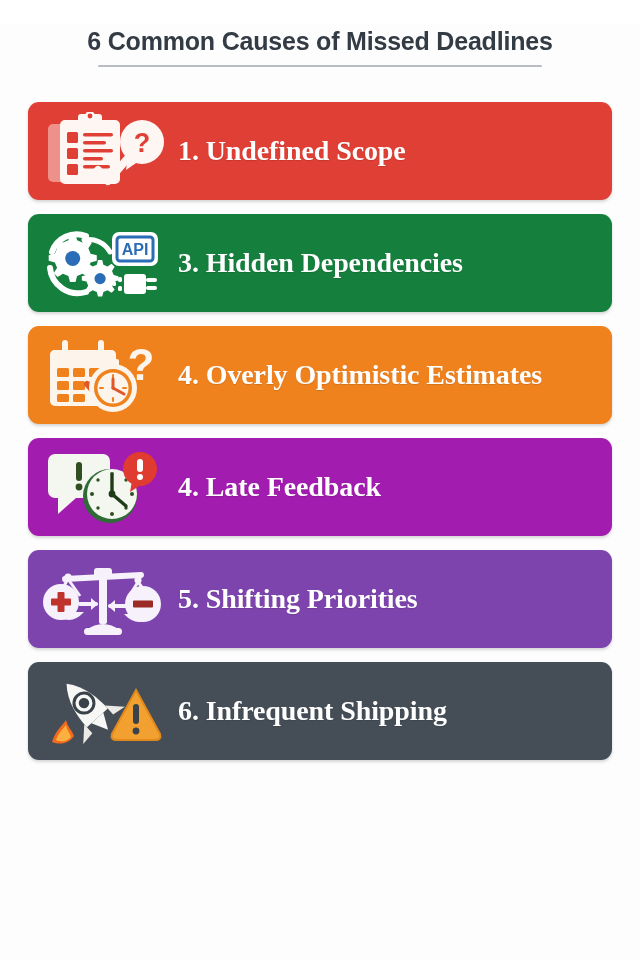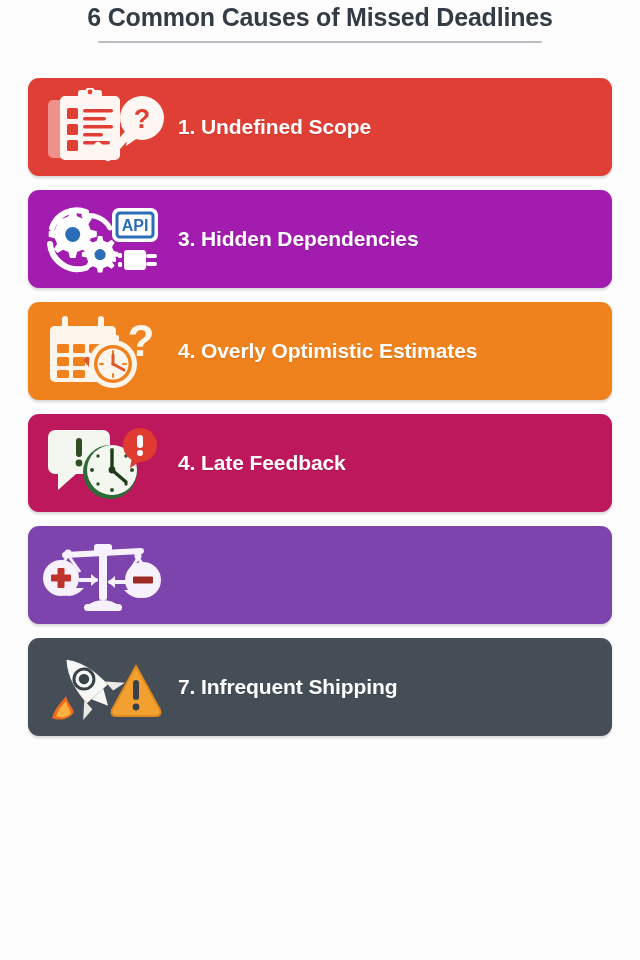--- a/index.html
+++ b/index.html
@@ -17,20 +17,21 @@
     position: relative;
     width: 640px;
     height: 960px;
     background: #fdfdfd;
   }
 
   
   .title-block {
     padding-top: 4px;
     text-align: center;
+    margin-top: 24px;
   }
   .poster-title {
     font-family: "Liberation Sans", sans-serif;
     font-size: 25px;
     font-weight: bold;
     color: #333b45;
     letter-spacing: -0.2px;
     line-height: 1.1;
     margin: 0;
   }
@@ -64,22 +65,22 @@
     min-width: 150px;
     height: 98px;
     display: flex;
     align-items: center;
     justify-content: center;
   }
   .row-icon svg {
     display: block;
   }
   .row-label {
-    font-family: Liberation Sans, sans-serif;
-    font-size: 21px;
+    font-family: Liberation Serif, serif;
+    font-size: 28px;
     font-weight: bold;
     color: #ffffff;
     letter-spacing: -0.1px;
     text-shadow: 0 1px 1px rgba(0,0,0,0.12);
     white-space: nowrap;
   }
 </style>
 </head>
 <body>
 
@@ -114,21 +115,21 @@
           <circle cx="50" cy="4" r="2.4" fill="#e03f35"></circle>
           <path d="M58 58 L68 69 L88 46" stroke="#fdf6f2" stroke-width="8" fill="none" stroke-linecap="round" stroke-linejoin="round"></path>
           <circle cx="102" cy="30" r="22" fill="#fdf6f2"></circle>
           <path d="M88 44 L86 58 L99 49 Z" fill="#fdf6f2"></path>
           <text x="102" y="40" font-family="Liberation Sans, sans-serif" font-size="27" font-weight="bold" fill="#e03f35" text-anchor="middle">?</text>
         </svg>
       </div>
       <div class="row-label">1. Undefined Scope</div>
     </div>
 
-    <div class="row" style="background:#a21caf">
+    <div class="row" style="background:#15803d">
       <div class="row-icon">
         <svg width="126" height="78" viewBox="0 0 126 78">
 
           <path d="M12 28 A26 26 0 0 1 46 12" stroke="#ffffff" stroke-width="6" fill="none" stroke-linecap="round"></path>
           <path d="M10 44 A28 28 0 0 0 46 68" stroke="#ffffff" stroke-width="6" fill="none" stroke-linecap="round"></path>
           <path d="M44 16 A24 24 0 0 1 70 28" stroke="#ffffff" stroke-width="5" fill="none" stroke-linecap="round"></path>
 
           <g fill="#ffffff">
             <path d="M30 10 l5.5 0 1.6 6.2 5.4 2.2 5.4-3.4 3.9 3.9 -3.4 5.4 2.2 5.4 6.2 1.6 0 5.5 -6.2 1.6 -2.2 5.4 3.4 5.4 -3.9 3.9 -5.4-3.4 -5.4 2.2 -1.6 6.2 -5.5 0 -1.6-6.2 -5.4-2.2 -5.4 3.4 -3.9-3.9 3.4-5.4 -2.2-5.4 -6.2-1.6 0-5.5 6.2-1.6 2.2-5.4 -3.4-5.4 3.9-3.9 5.4 3.4 5.4-2.2z"></path>
           </g>
@@ -187,21 +188,21 @@
           </g>
           <line x1="73" y1="52" x2="84" y2="58" stroke="#e0582a" stroke-width="3" stroke-linecap="round"></line>
           <line x1="73" y1="52" x2="73" y2="43" stroke="#e0582a" stroke-width="3" stroke-linecap="round"></line>
 
           <text x="101" y="44" font-family="Liberation Sans, sans-serif" font-size="44" font-weight="bold" fill="#fdf4ec" text-anchor="middle">?</text>
         </svg>
       </div>
       <div class="row-label">4. Overly Optimistic Estimates</div>
     </div>
 
-    <div class="row" style="background:#be185d">
+    <div class="row" style="background:#a21caf">
       <div class="row-icon">
         <svg width="126" height="78" viewBox="0 0 126 78">
 
           <rect x="8" y="6" width="62" height="44" rx="7" fill="#f4f7ef"></rect>
           <path d="M18 48 L18 66 L36 50 Z" fill="#f4f7ef"></path>
           <rect x="36" y="14" width="6" height="19" rx="3" fill="#2f4f23"></rect>
           <circle cx="39" cy="39" r="3.4" fill="#2f4f23"></circle>
 
           <circle cx="70" cy="48" r="27" fill="#2f6b36"></circle>
           <circle cx="72" cy="46" r="25" fill="#f4f7ef"></circle>
@@ -255,20 +256,21 @@
 
           <circle cx="103" cy="44" r="18" fill="#f6f1fa"></circle>
           <rect x="93" y="40.5" width="20" height="7" rx="1" fill="#9c2a25"></rect>
 
           <path d="M40 44 L56 44" stroke="#f6f1fa" stroke-width="4" stroke-linecap="round"></path>
           <path d="M51 38 L58 44 L51 50 Z" fill="#f6f1fa"></path>
           <path d="M86 46 L70 46" stroke="#f6f1fa" stroke-width="4" stroke-linecap="round"></path>
           <path d="M75 40 L68 46 L75 52 Z" fill="#f6f1fa"></path>
         </svg>
       </div>
+      <div class="row-label">5. Shifting Priorities</div>
     </div>
 
     <div class="row" style="background:#454e57">
       <div class="row-icon">
         <svg width="126" height="78" viewBox="0 0 126 78">
 
           <g transform="rotate(-42 52 40)">
             <path d="M52 2 C64 16 66 34 66 48 L38 48 C38 34 40 16 52 2 Z" fill="#f7f7f5"></path>
             <path d="M38 44 L24 58 L38 56 Z" fill="#eceae6"></path>
             <path d="M66 44 L80 58 L66 56 Z" fill="#eceae6"></path>
@@ -278,17 +280,17 @@
           </g>
 
           <path d="M12 70 C16 58 22 54 26 48 C28 56 32 58 34 64 C30 70 22 74 12 70 Z" fill="#f26b1d"></path>
           <path d="M16 68 C19 60 23 57 26 53 C27 59 30 61 31 65 C28 69 22 71 16 68 Z" fill="#fbb040"></path>
 
           <path d="M96 18 L120 62 Q122 68 115 68 L77 68 Q70 68 72 62 Z" fill="#f2a030" stroke="#e08a1e" stroke-width="2"></path>
           <rect x="93" y="32" width="6" height="20" rx="3" fill="#3a4249"></rect>
           <circle cx="96" cy="59" r="3.4" fill="#3a4249"></circle>
         </svg>
       </div>
-      <div class="row-label">7. Infrequent Shipping</div>
+      <div class="row-label">6. Infrequent Shipping</div>
     </div>
 
   </div>
 </div>
 
 </body></html>

